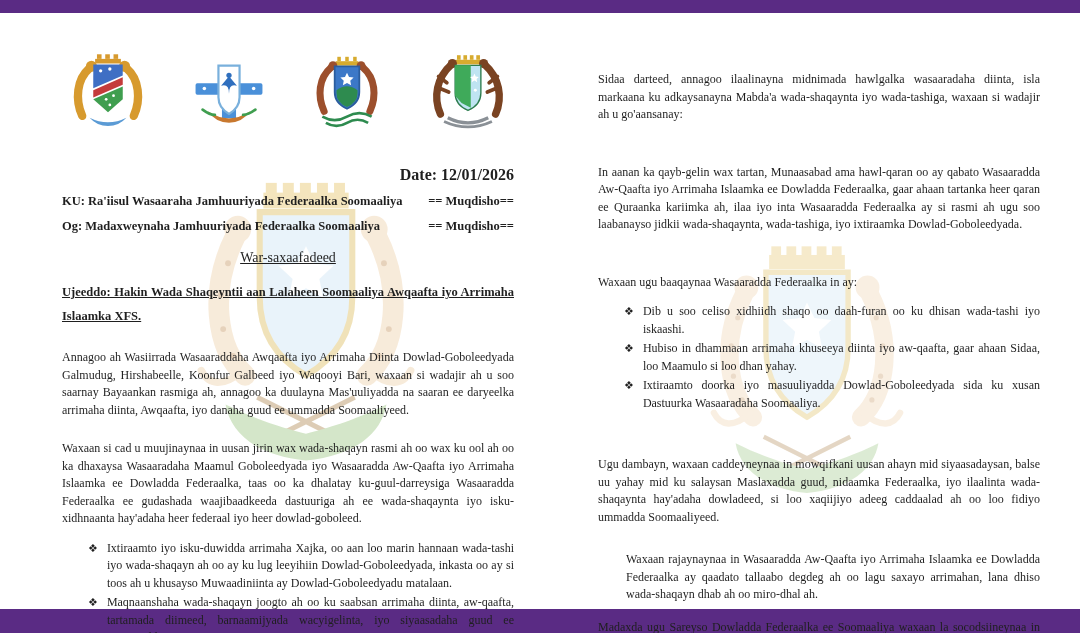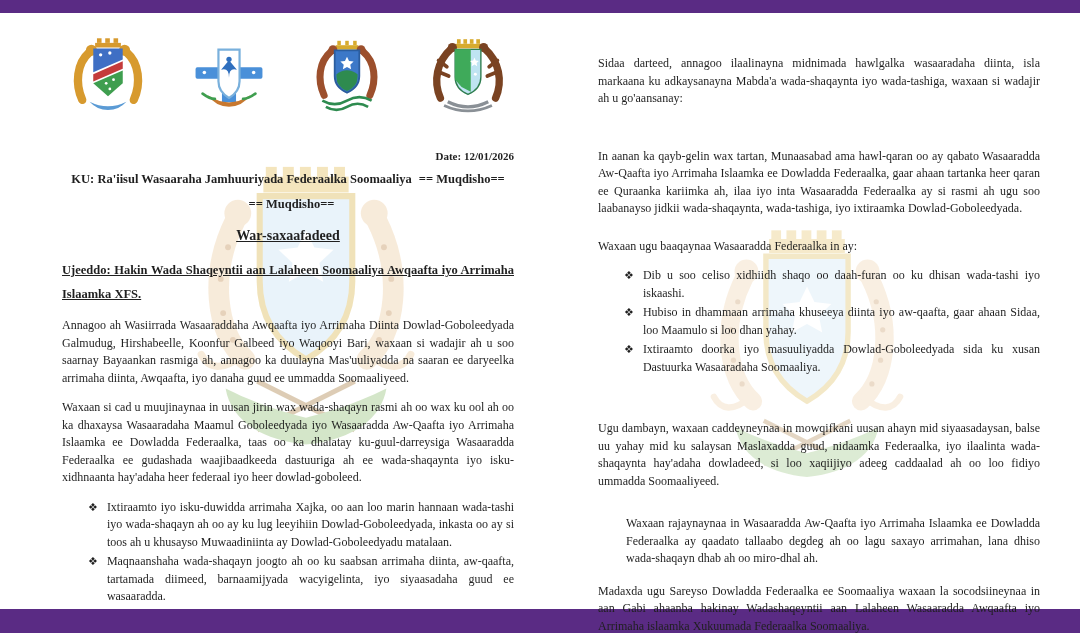--- a/index.html
+++ b/index.html
@@ -6,52 +6,52 @@
   body{
     width:1080px;height:633px;position:relative;overflow:hidden;
     background:#ffffff;
     font-family:"Liberation Serif","DejaVu Serif",serif;
     color:#1f1f1f;
   }
   .bar{position:absolute;left:0;width:1080px;background:#5a2b84;}
   .bar-top{top:0;height:13px;}
   .bar-bottom{top:609px;height:24px;}
 
-  .page{position:absolute;top:14px;height:452px;background:transparent;}
+  .page{position:absolute;top:30px;height:452px;background:transparent;}
   .page-left{left:40px;width:492px;}
   .page-right{left:570px;width:500px;}
   .inner{position:relative;padding:0 18px 0 22px;height:100%;}
   .inner-r{position:relative;padding:0 30px 0 28px;height:100%;}
 
   .watermark{position:absolute;pointer-events:none;}
   .wm-left{left:132px;top:148px;width:268px;opacity:.38;}
   .wm-right{left:118px;top:212px;width:238px;opacity:.30;}
 
   .emblem-row{display:flex;justify-content:space-between;align-items:center;margin-top:20px;height:84px;position:relative;z-index:2;}
   .emblem-row svg{display:block;}
 
   .txt{font-size:12px;line-height:17.5px;text-align:justify;position:relative;z-index:2;}
-  .date-row{margin-top:32px;text-align:right;font-weight:bold;font-size:11px;position:relative;z-index:2;}
-  .recip{display:flex;justify-content:center;font-weight:bold;font-size:12.5px;margin-top:10px;position:relative;z-index:2;}
+  .date-row{margin-top:32px;text-align:right;font-weight:bold;font-size:16px;position:relative;z-index:2;}
+  .recip{display:flex;justify-content:space-between;font-weight:bold;font-size:12.5px;margin-top:10px;position:relative;z-index:2;}
   .recip:first-of-type{margin-top:20px;}
   .recip .city{white-space:nowrap;margin-left:7px;}
-  .doc-title{margin-top:16px;text-align:center;font-weight:bold;font-size:14px;position:relative;z-index:2;}
+  .doc-title{margin-top:16px;text-align:center;font-weight:normal;font-size:14px;position:relative;z-index:2;}
   .doc-title span{text-decoration:underline;}
   .subject{margin-top:14px;font-weight:bold;font-size:12.5px;line-height:24px;text-align:justify;position:relative;z-index:2;}
   .subject span{text-decoration:underline;}
-  .para{margin-top:11px;}
+  .para{margin-top:21px;}
   .list-intro{margin-top:11px;}
   .bullets{margin-top:6px;padding-left:26px;}
   .bullet{display:flex;gap:9px;margin-bottom:2px;}
   .bullet .marker{flex:0 0 auto;font-size:11px;line-height:17.5px;font-family:"DejaVu Sans",sans-serif;}
   .bullet .btxt{text-align:justify;}
 
   .rp1{margin-top:41px;}
   .rp2{margin-top:40px;}
-  .call-intro{margin-top:20px;}
+  .call-intro{margin-top:40px;}
   .rbullets{margin-top:7px;}
   .rp3{margin-top:44px;}
   .rp4{margin-top:25px;margin-left:28px;}
   .rp5{margin-top:15px;}
 </style>
 </head>
 <body>
 
 <div class="bar bar-top"></div>
 <div class="bar bar-bottom"></div>
@@ -164,20 +164,24 @@
     <div class="date-row">Date: 12/01/2026</div>
 
     <div class="recip">
       <span>
         <span>KU:</span>
         <span>Ra'iisul Wasaaraha Jamhuuriyada Federaalka Soomaaliya</span>
       </span>
       <span class="city">== Muqdisho==</span>
     </div>
     <div class="recip">
+      <span>
+        <span>Og:</span>
+        <span>Madaxweynaha Jamhuuriyada Federaalka Soomaaliya</span>
+      </span>
       <span class="city">== Muqdisho==</span>
     </div>
 
     <div class="doc-title">
       <span>War-saxaafadeed</span>
     </div>
 
     <div class="subject">
       <span>Ujeeddo: Hakin Wada Shaqeyntii aan Lalaheen Soomaaliya Awqaafta iyo Arrimaha Islaamka XFS.</span>
     </div>

